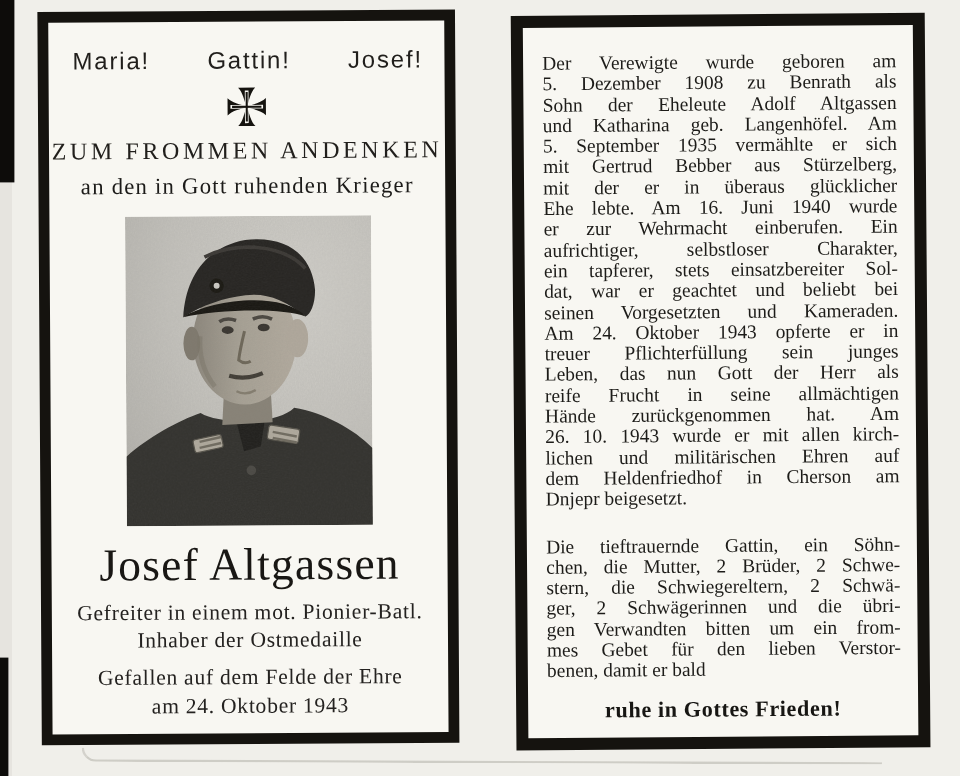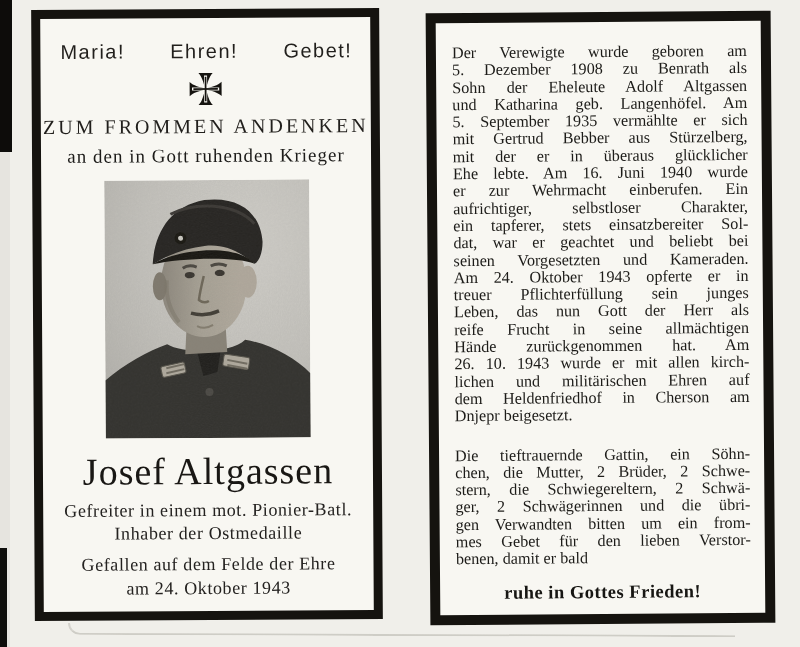--- a/index.html
+++ b/index.html
@@ -77,22 +77,22 @@
 
 <div class="scan-strip"></div>
 <div class="edge-bar top-left"></div>
 <div class="edge-bar bottom-left"></div>
 <div class="undercard-line"></div>
 
 <div class="panel left">
 
   <div class="invocation">
       <span>Maria!</span>
-      <span>Ehren!</span>
-      <span>Gebet!</span>
+      <span>Gattin!</span>
+      <span>Josef!</span>
     </div>
 
   <span class="cross-wrap">
     <svg viewBox="0 0 100 100" width="34" height="34" aria-hidden="true">
       <g fill="#15130f">
         <g id="arm">
           <path d="M 50 54 C 44 32 40 14 29 3 L 71 3 C 60 14 56 32 50 54 Z"></path>
         </g>
         <path d="M 50 46 C 44 68 40 86 29 97 L 71 97 C 60 86 56 68 50 46 Z"></path>
         <path d="M 46 50 C 68 44 86 40 97 29 L 97 71 C 86 60 68 56 46 50 Z"></path>

